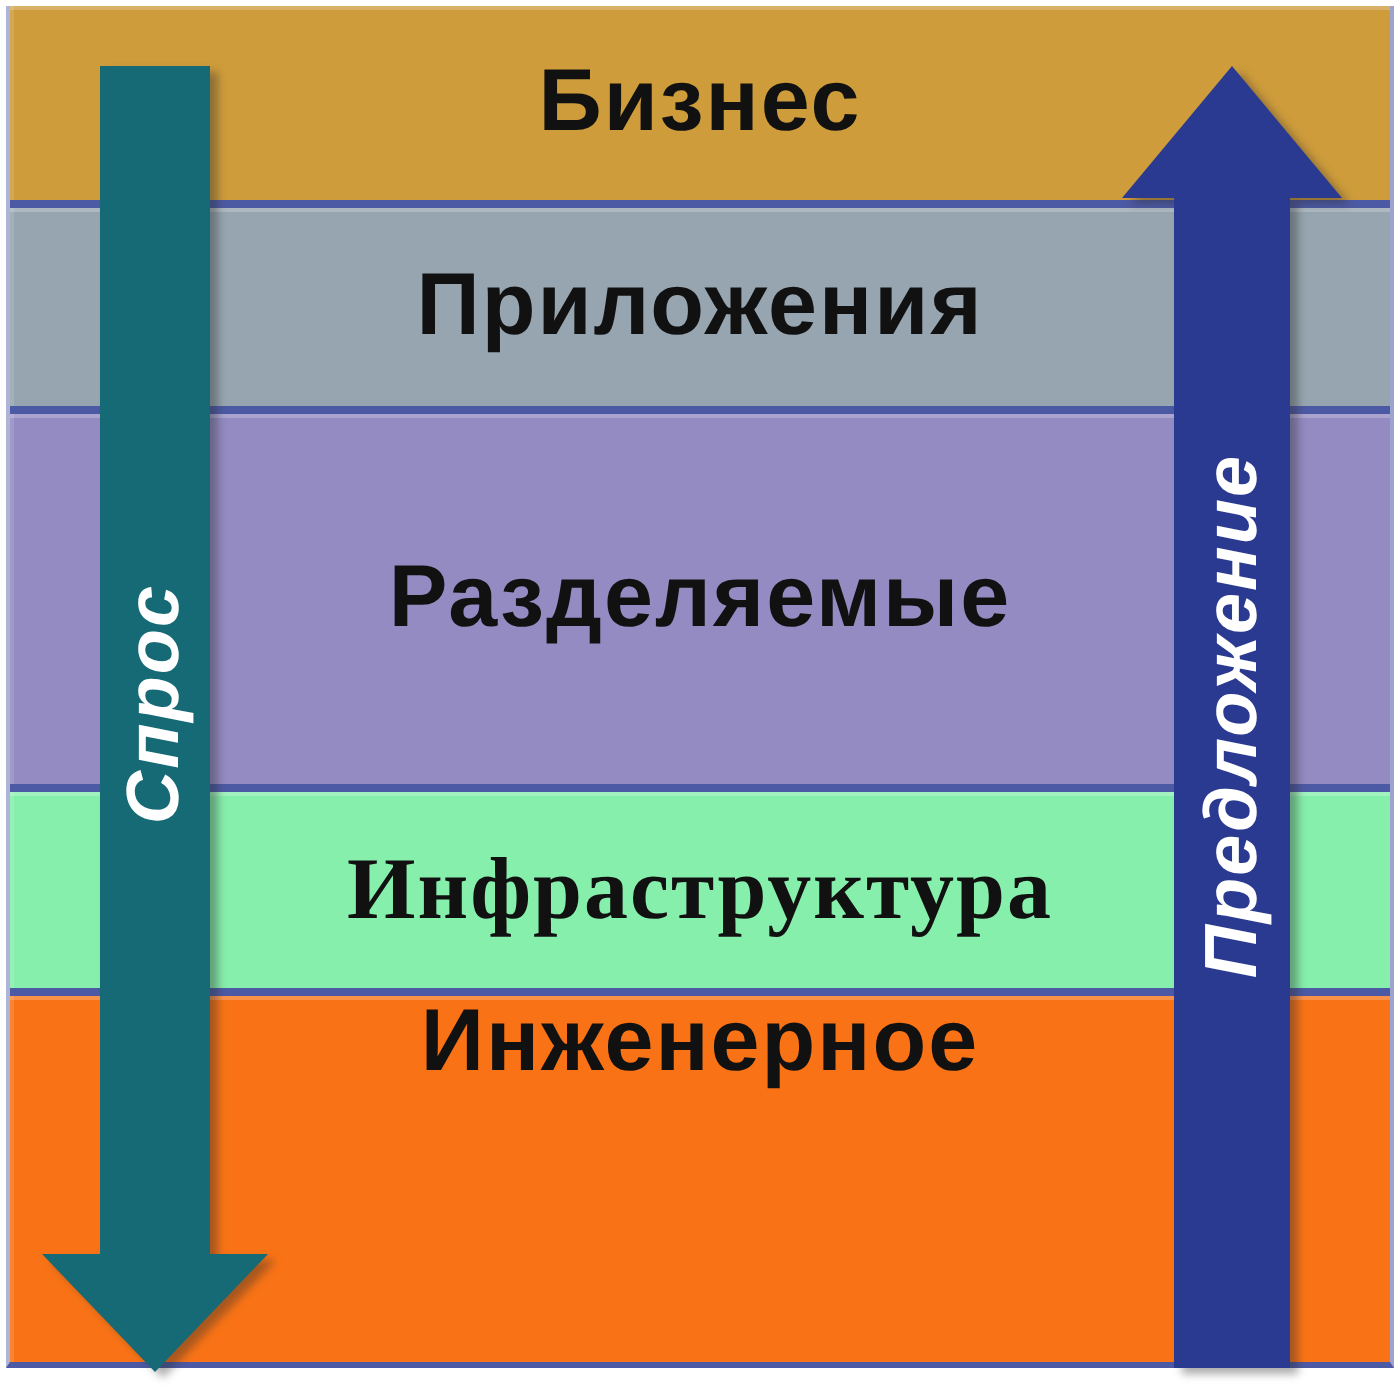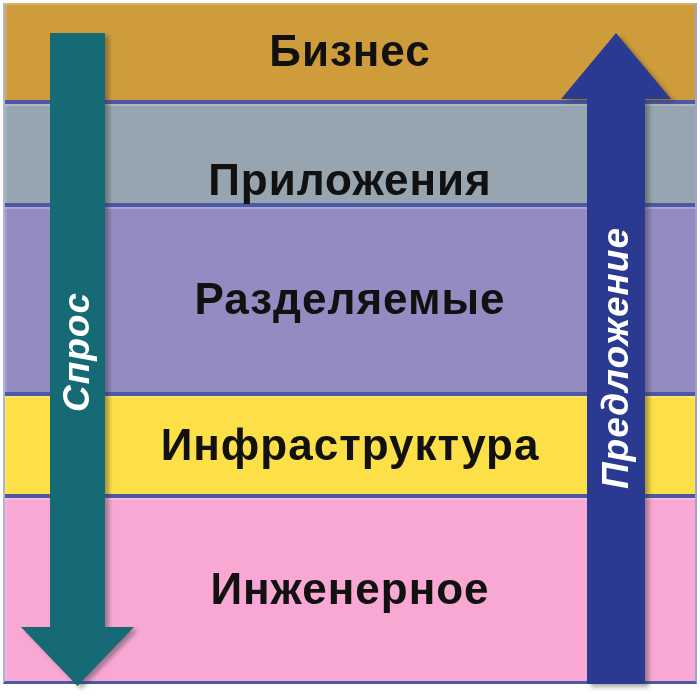--- a/index.html
+++ b/index.html
@@ -43,33 +43,33 @@
 <body>
 
 <div class="canvas">
 
   <div class="stack" style="color: rgb(17, 17, 17); border-bottom-color: rgb(76, 89, 164);">
 
     <div class="band band-1" style="background-color: rgb(206, 156, 59);">
       <span class="band-line">Бизнес</span>
     </div>
 
-    <div class="band band-2" style="background-color: rgb(150, 165, 175); border-top-color: rgb(76, 89, 164); justify-content: flex-end;">
+    <div class="band band-2" style="background-color: rgb(150, 165, 175); border-top-color: rgb(76, 89, 164);">
       <span class="band-line">Приложения</span>
     </div>
 
     <div class="band band-3" style="background-color: rgb(147, 139, 194); border-top-color: rgb(76, 89, 164);">
       <span class="band-line">Разделяемые</span>
     </div>
 
-    <div class="band band-4" style="background-color: #fde047; border-top-color: rgb(76, 89, 164);">
+    <div class="band band-4" style="background-color: #86efac; border-top-color: rgb(76, 89, 164); font-family: Liberation Serif, serif;">
       <span class="band-line">Инфраструктура</span>
     </div>
 
-    <div class="band band-5" style="background-color: #f9a8d4; border-top-color: rgb(76, 89, 164);">
+    <div class="band band-5" style="background-color: #f97316; border-top-color: rgb(76, 89, 164); justify-content: space-between;">
       <span class="band-line">Инженерное</span>
     </div>
 
   </div>
 
   <svg class="arrows-overlay" viewBox="0 0 700 700" width="700" height="700" xmlns="http://www.w3.org/2000/svg">
     <g class="arrow-shadow">
       <polygon points="50,33 105,33 105,627 134,627 77.5,686 21,627 50,627" fill="#156A75"></polygon>
     </g>
     <g class="arrow-shadow">

